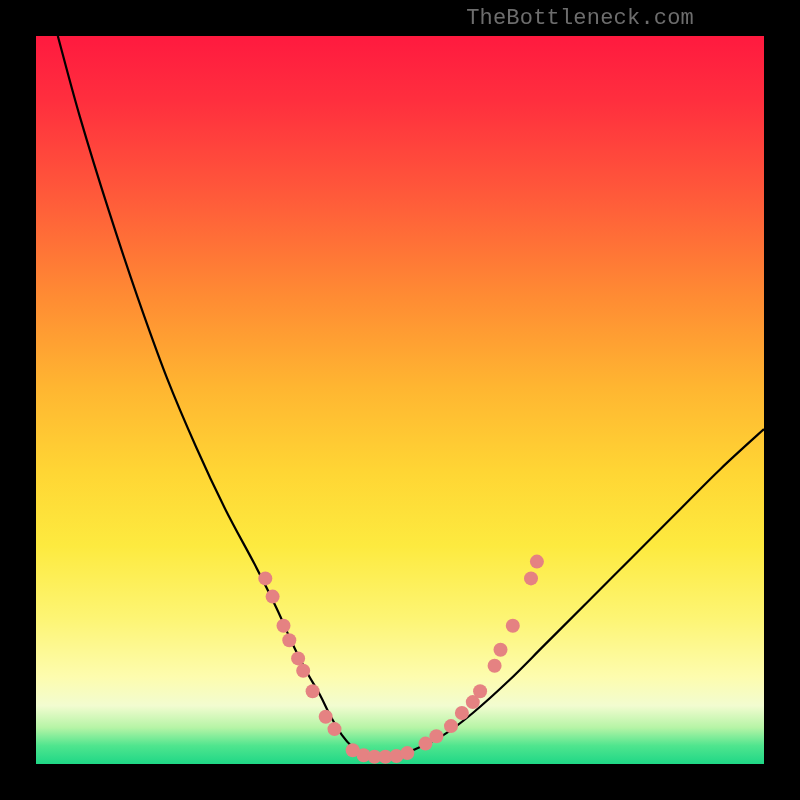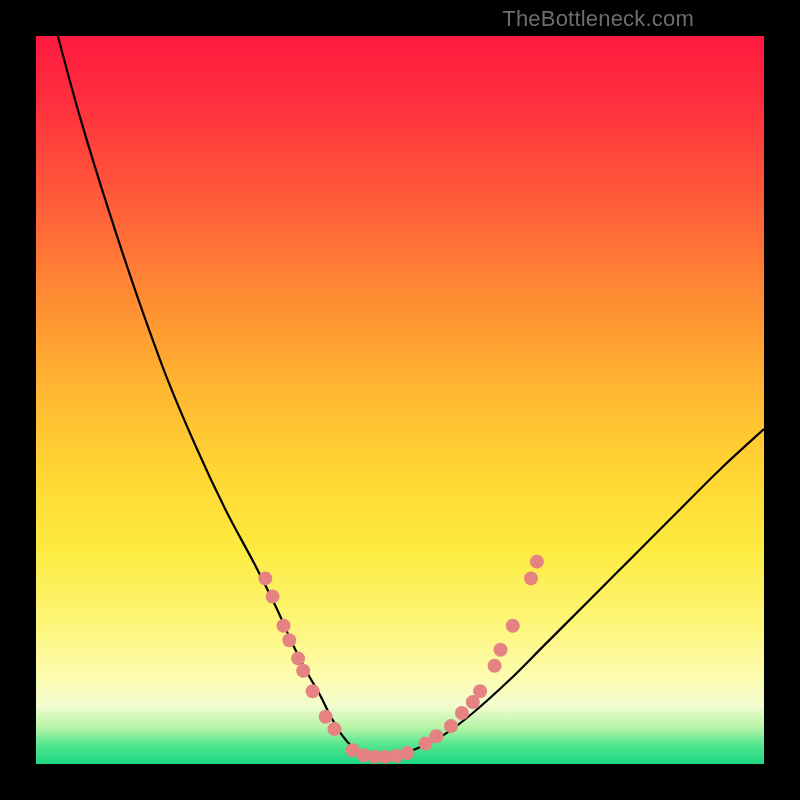--- a/index.html
+++ b/index.html
@@ -11,20 +11,21 @@
     background: #000;
     font-family: Arial, Helvetica, sans-serif;
   }
   .frame {
     position: absolute;
     left: 0;
     top: 0;
     width: 704px;
     height: 800px;
     background: #000;
+    font-family: Liberation Mono, monospace;
   }
   .plot {
     position: absolute;
     left: 36px;
     top: 36px;
     width: 728px;
     height: 728px;
     
     background: linear-gradient(
       to bottom,

